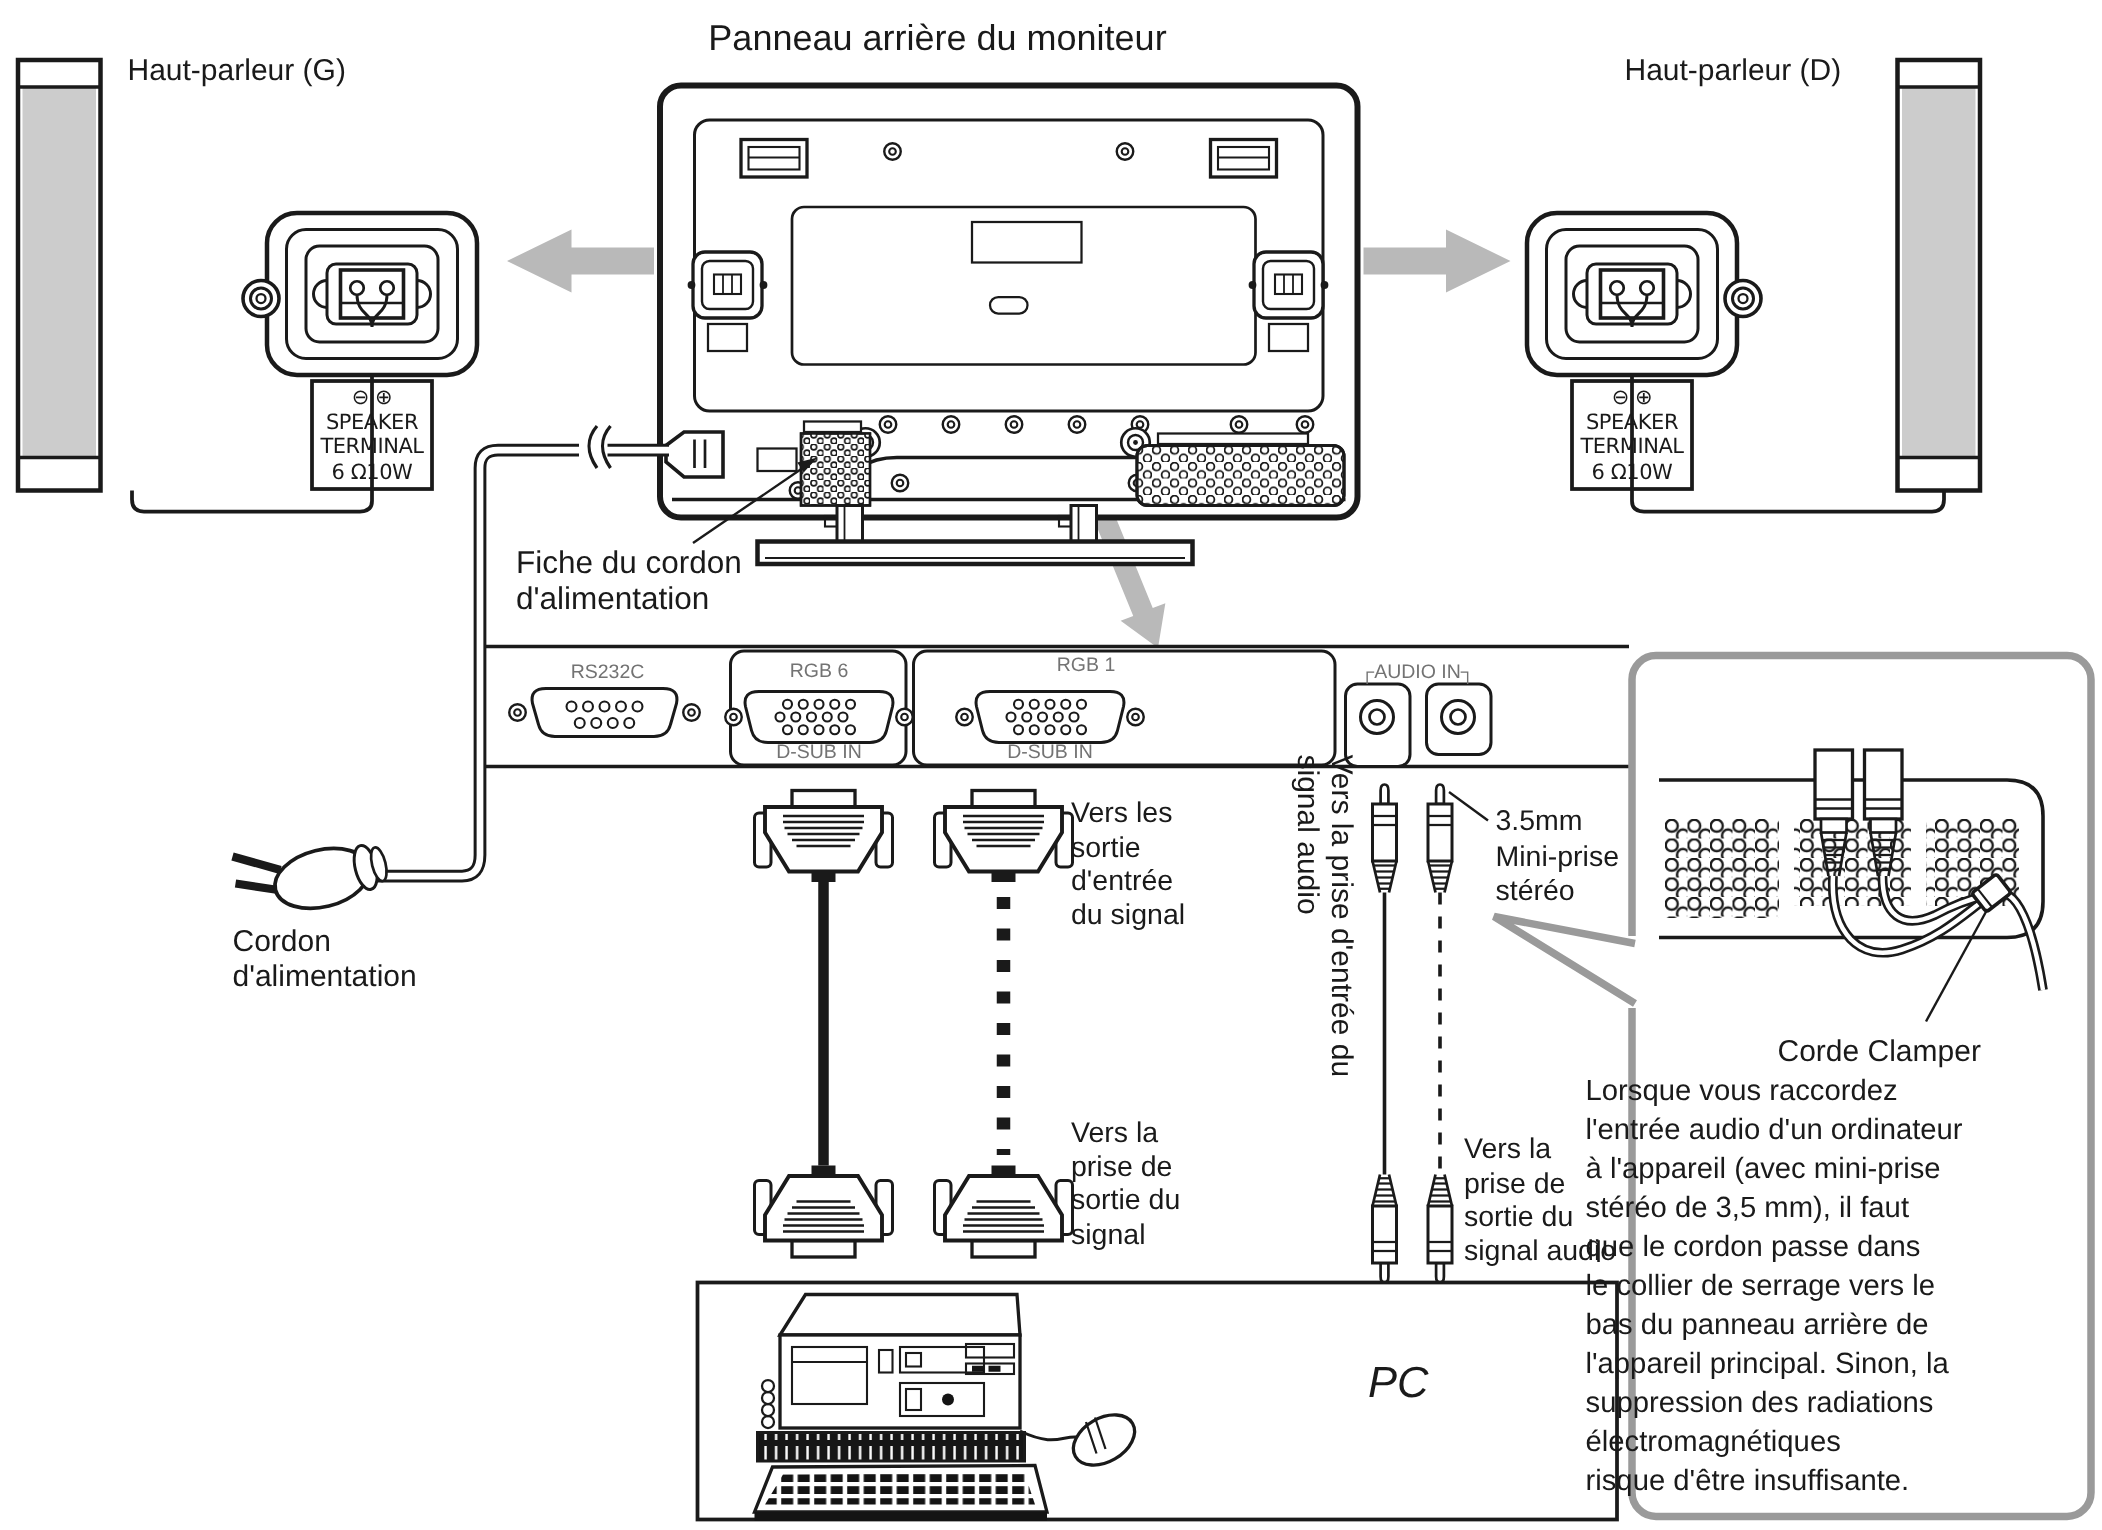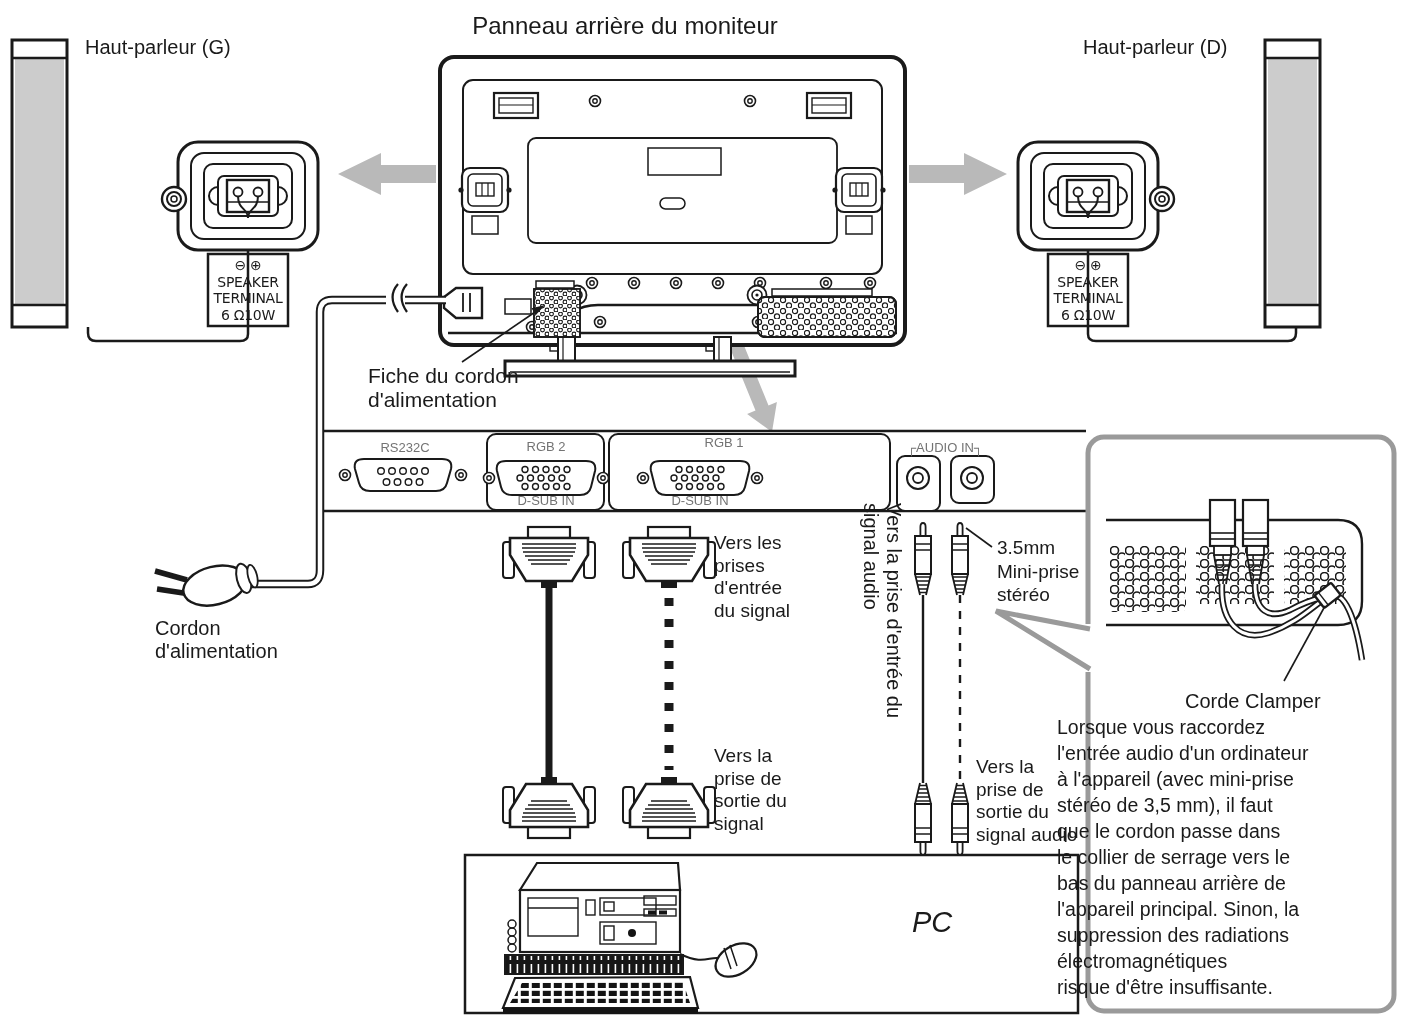--- a/index.html
+++ b/index.html
@@ -434,34 +434,34 @@
 
 <div class="lbl t-term" style="left:208px;top:257px;">⊖ ⊕
 SPEAKER
 TERMINAL
 6 Ω10W</div>
 <div class="lbl t-term" style="left:1048px;top:257px;">⊖ ⊕
 SPEAKER
 TERMINAL
 6 Ω10W</div>
 
-<div class="lbl t-fiche" style="left:344px;top:364px;margin-left:24px;">Fiche du cordon
+<div class="lbl t-fiche" style="left:344px;top:364px;">Fiche du cordon
 d'alimentation</div>
 <div class="lbl t-big" style="left:155px;top:617px;line-height:23px;">Cordon
 d'alimentation</div>
 
 <div class="lbl t-panel ctr" style="left:405px;top:441px;">RS232C</div>
-<div class="lbl t-panel ctr" style="left:546px;top:440px;">RGB 2</div>
+<div class="lbl t-panel ctr" style="left:546px;top:440px;">RGB 6</div>
 <div class="lbl t-panel ctr" style="left:546px;top:494px;">D-SUB IN</div>
 <div class="lbl t-panel ctr" style="left:700px;top:436px;margin-left:24px;">RGB 1</div>
 <div class="lbl t-panel ctr" style="left:700px;top:494px;">D-SUB IN</div>
 <div class="lbl t-panel ctr" style="left:945px;top:441px;">┌AUDIO IN┐</div>
 
 <div class="lbl t-med" style="left:714px;top:532px;">Vers les
-prises
+sortie
 d'entrée
 du signal</div>
 <div class="lbl t-med" style="left:714px;top:745px;">Vers la
 prise de
 sortie du
 signal</div>
 
 <div class="lbl t-rot" style="left:905px;top:503px;">Vers la prise d'entrée du
 signal audio</div>
 

